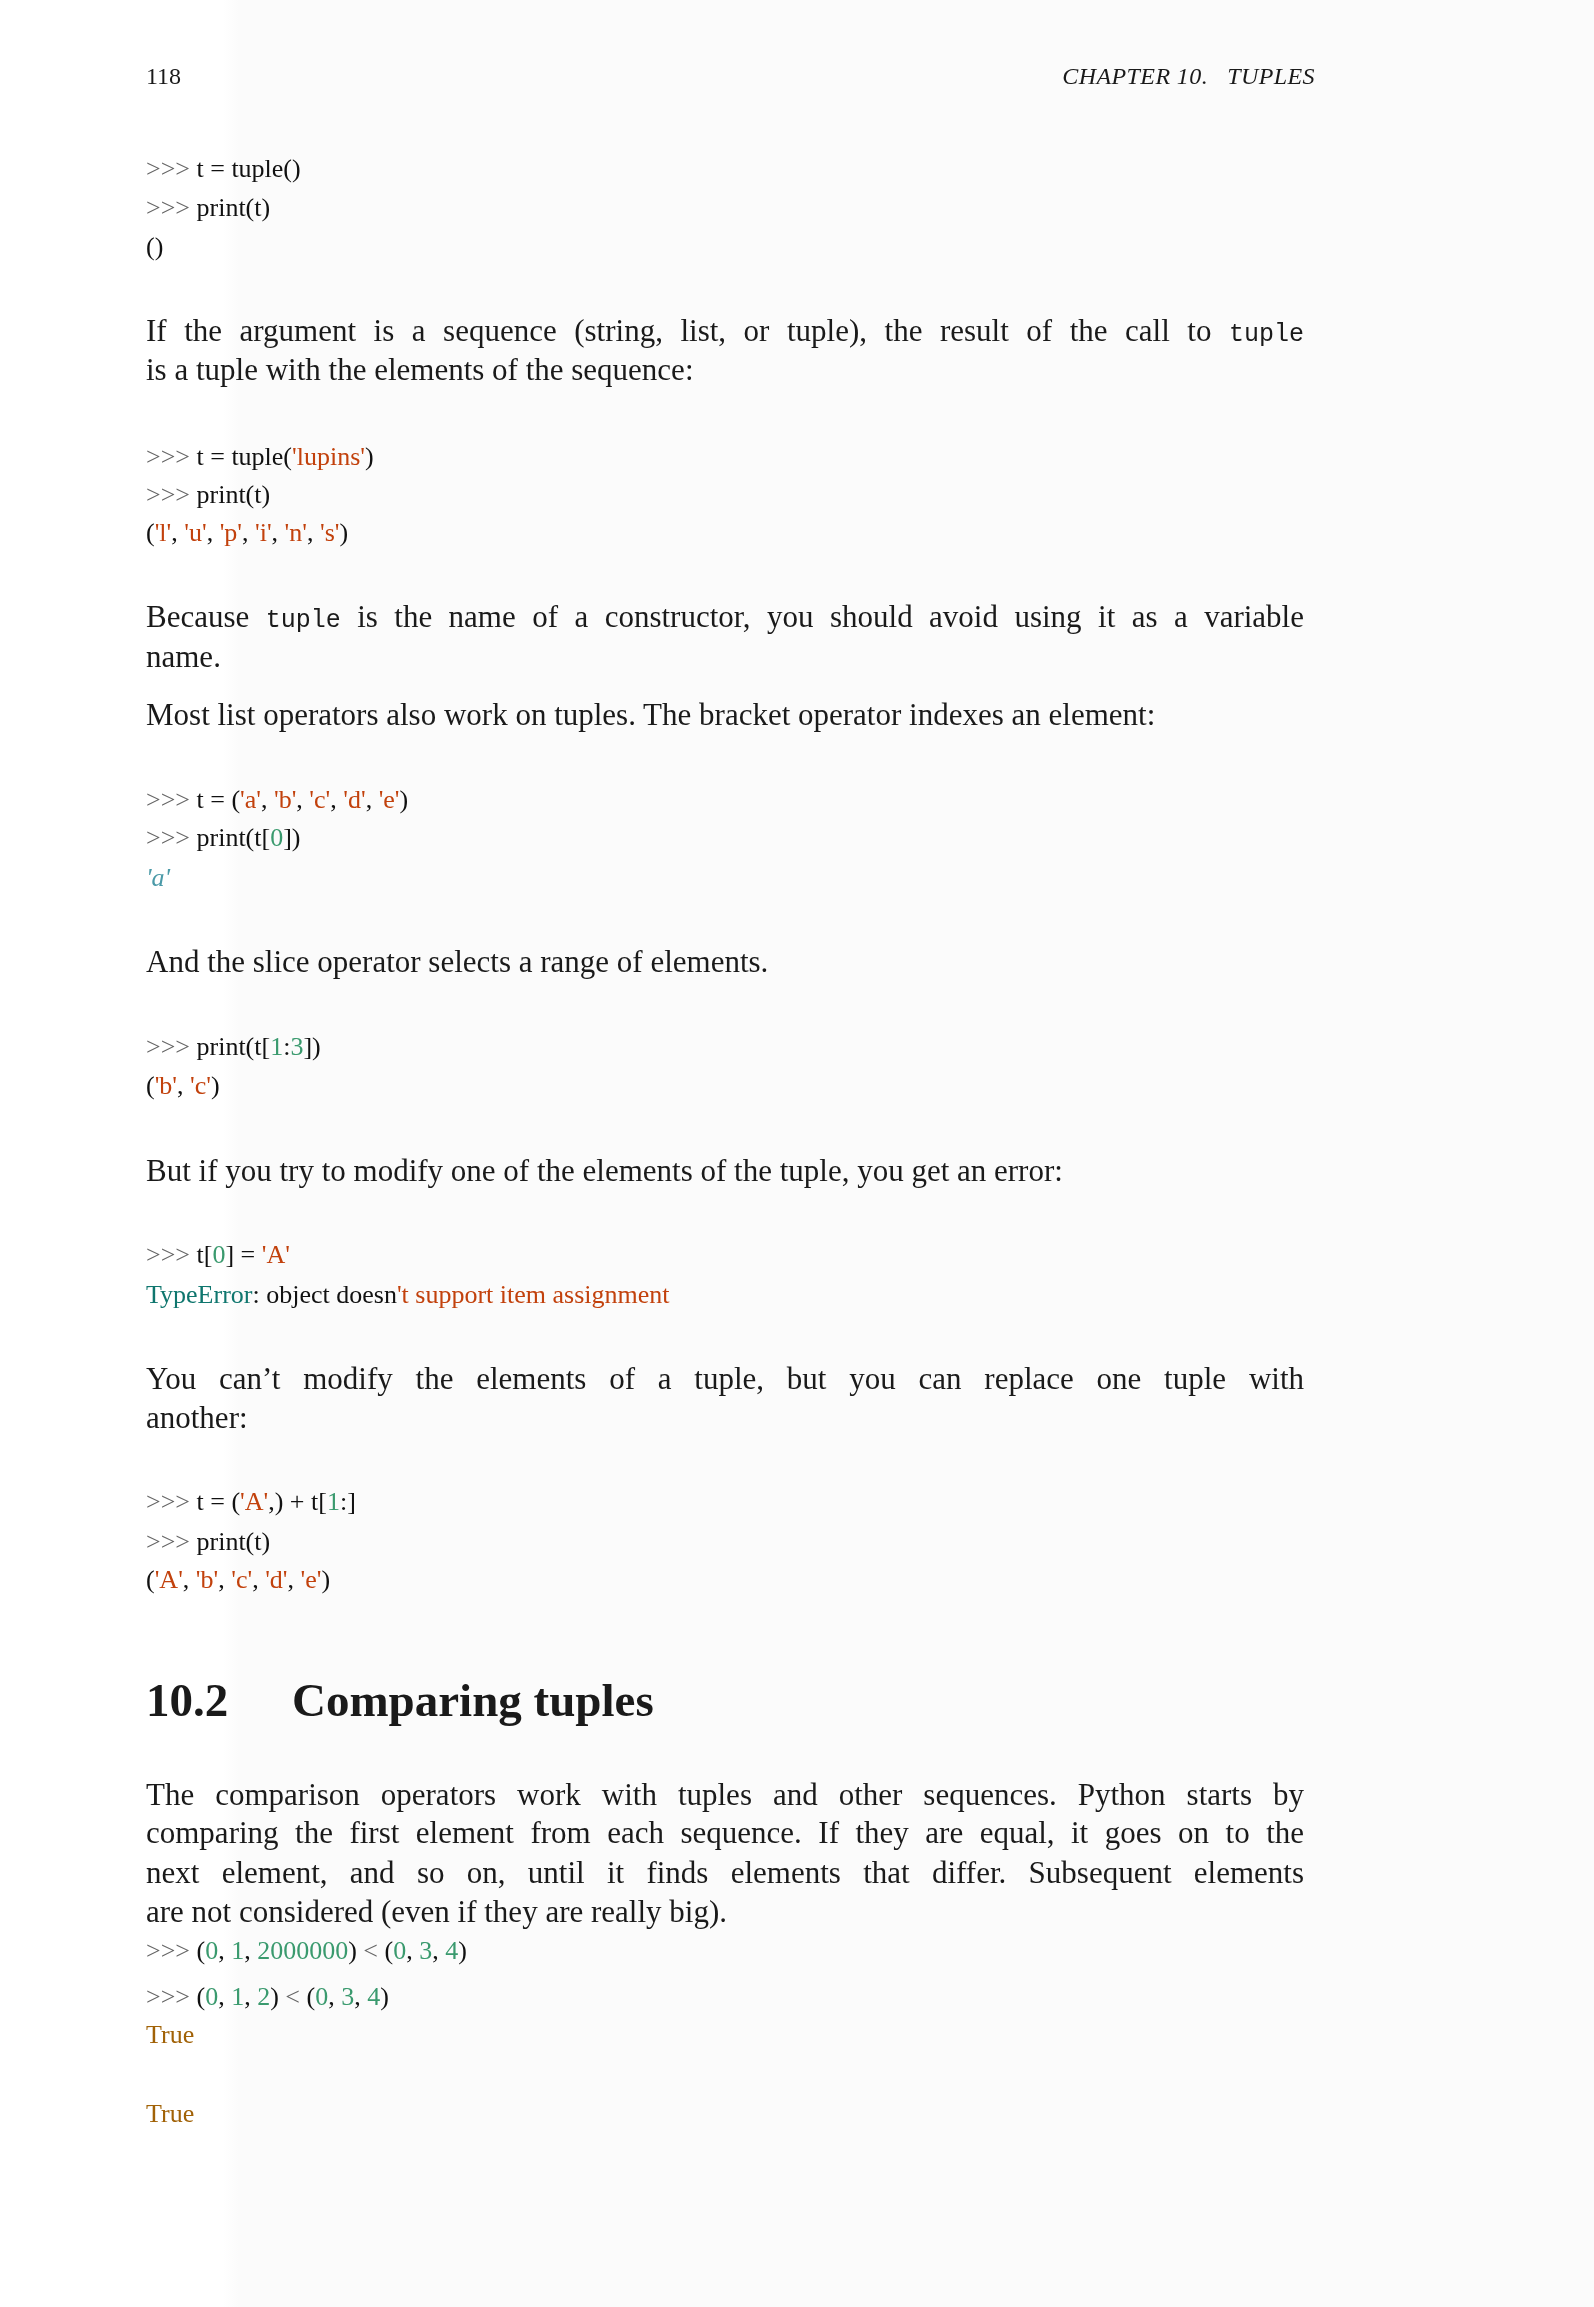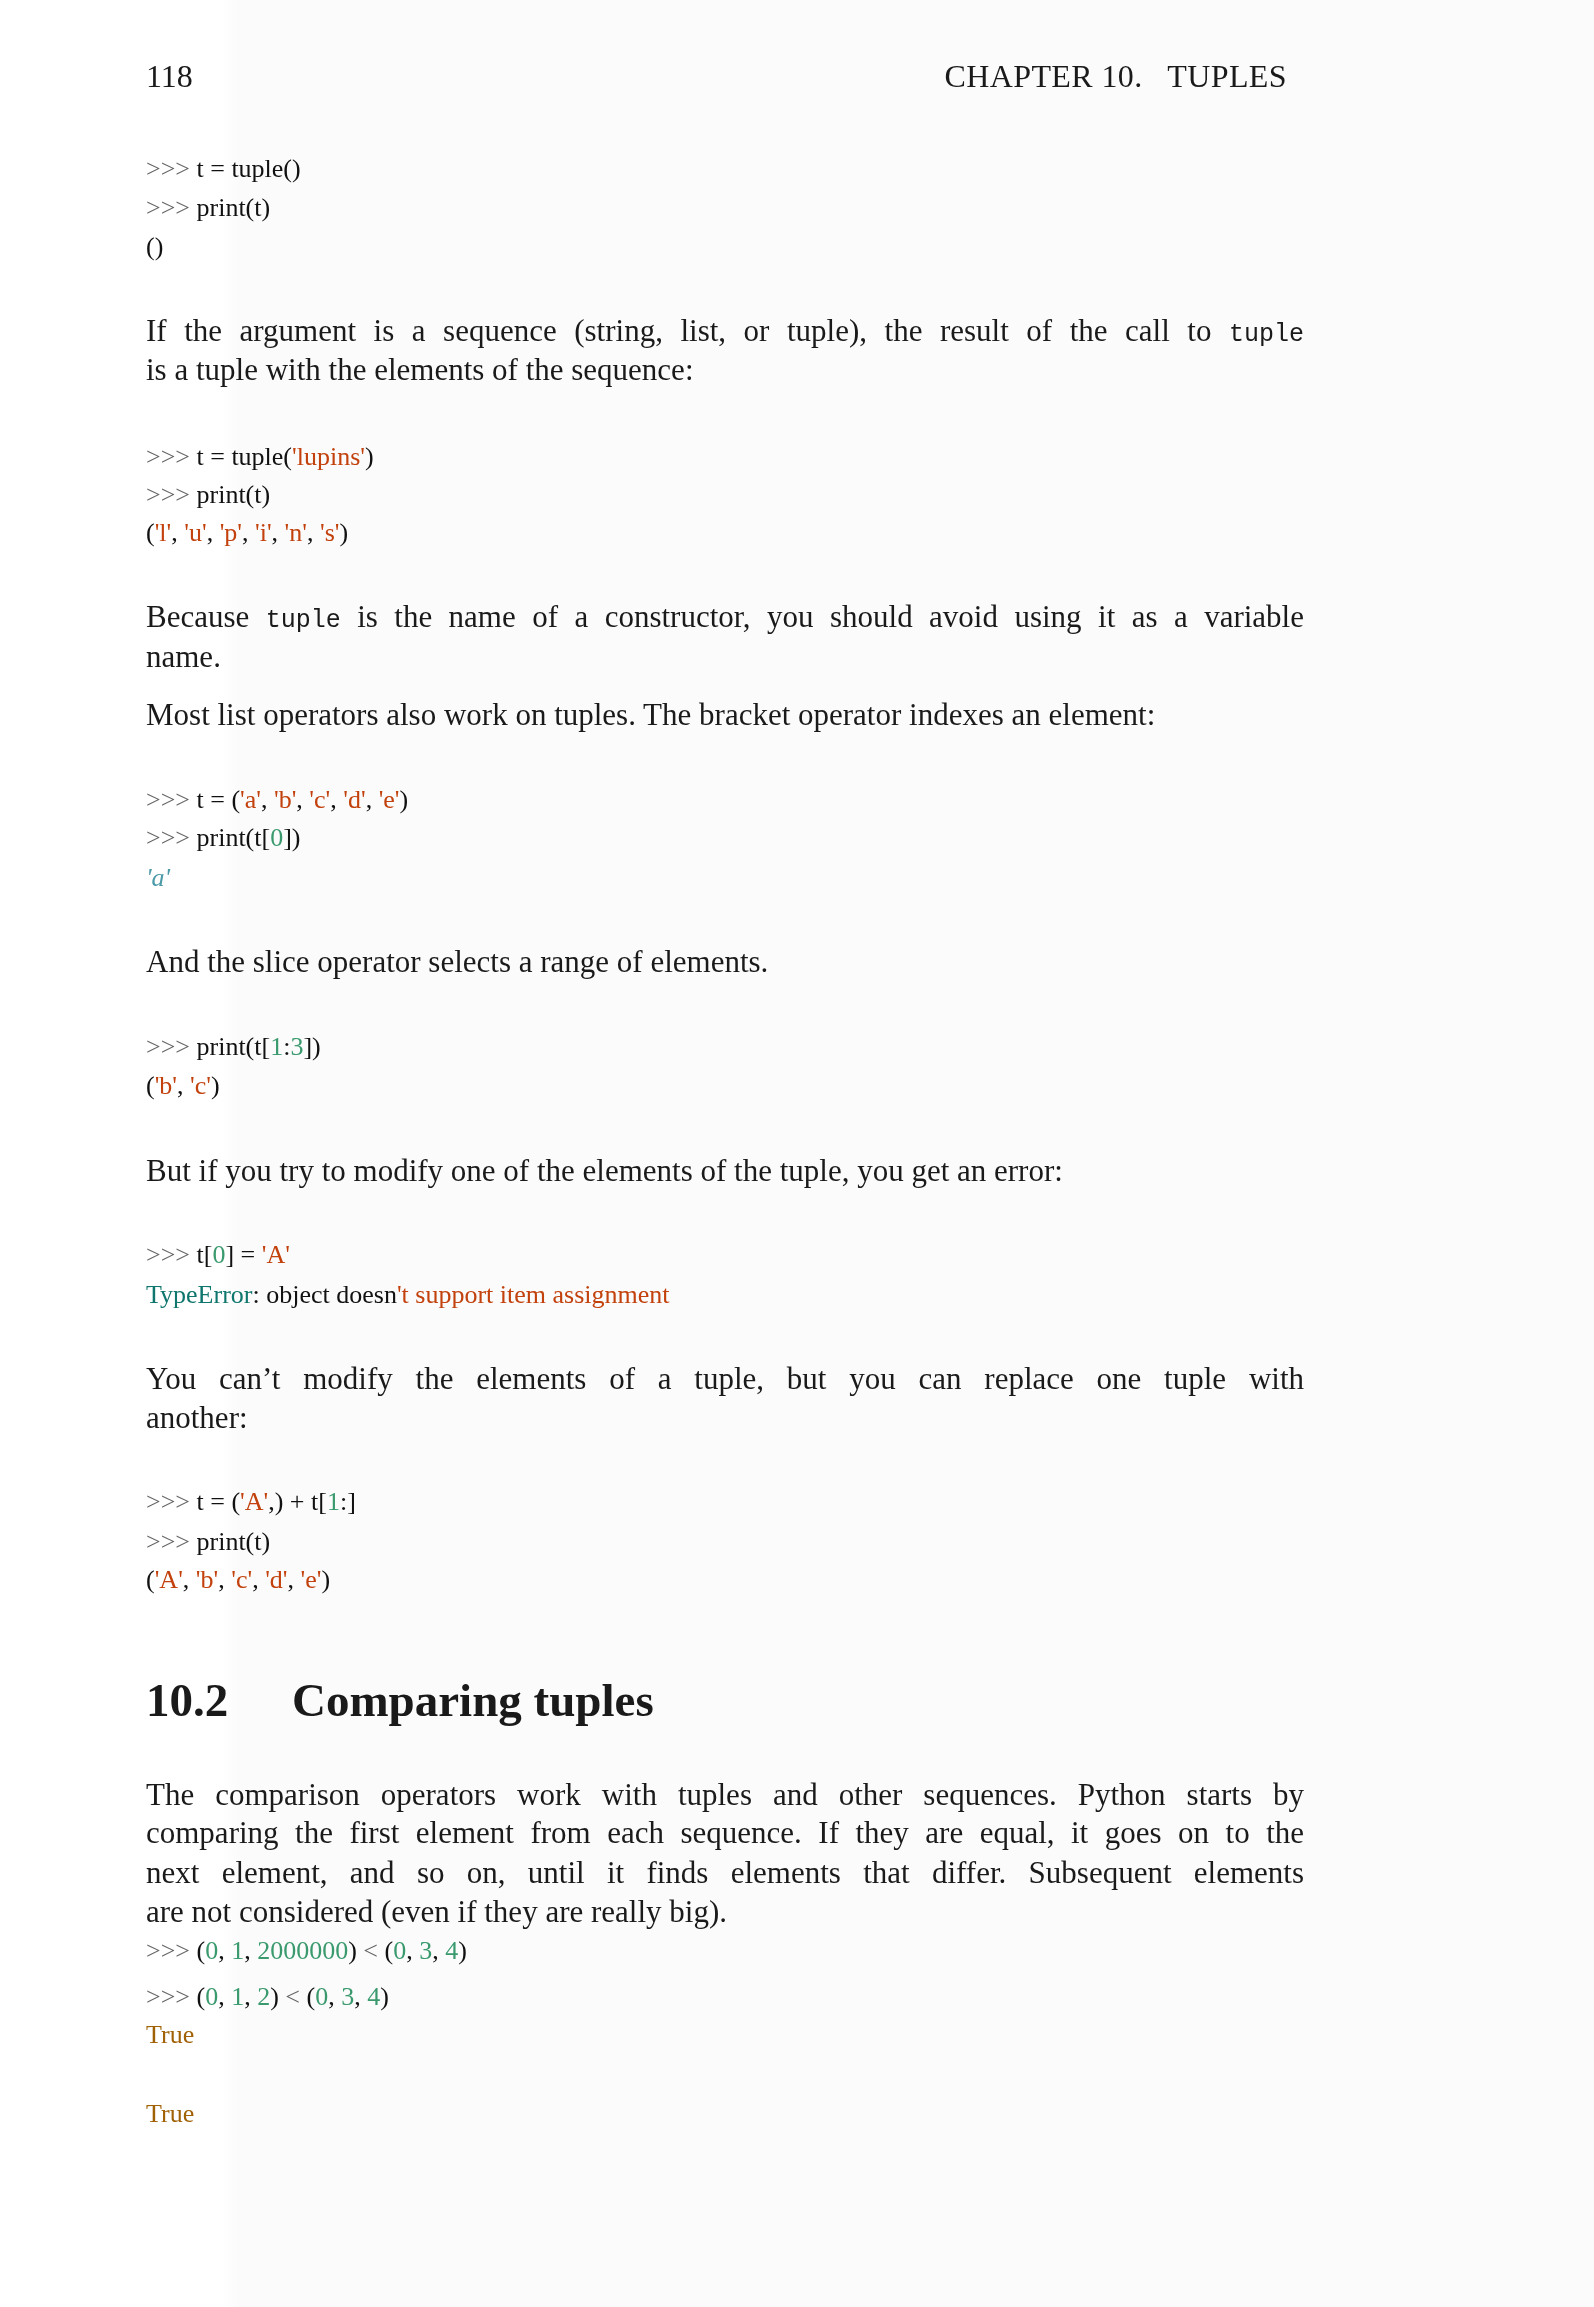--- a/index.html
+++ b/index.html
@@ -3,23 +3,23 @@
 <meta charset="utf-8">
 <style>
   html, body { margin: 0; padding: 0; }
   body {
     width: 1595px; height: 2307px; position: relative; overflow: hidden;
     background: linear-gradient(90deg, #ffffff 0%, #ffffff 14%, #fbfbfb 15%, #fbfbfb 100%);
     color: #1a1a1a;
     font-family: "Liberation Serif", "DejaVu Serif", serif;
   }
   .abs { position: absolute; white-space: pre; }
-  .hdr { font-size: 32px; top: 56px; line-height: 40px; }
+  .hdr { font-size: 24px; top: 56px; line-height: 40px; }
   .pagenum { left: 146px; }
-  .runhead { right: 308px; letter-spacing: 0.4px; }
+  .runhead { right: 280px; font-style: italic; letter-spacing: 0.4px; }
   .body-line { left: 146px; font-size: 31px; line-height: 39px; width: 1158px; }
   .justify { text-align: justify; text-align-last: justify; }
   .code { left: 146px; font-family: Liberation Serif, serif; font-size: 26px; line-height: 39px; color: #111; }
   .prompt { color: #666666; }
   .str { color: #c2410c; }
   .num { color: #3a9a6e; }
   .op { color: #666666; }
   .out-italic { color: #4b9aa8; font-style: italic; }
   .err { color: #0f766e; }
   .kw { color: #a16207; }

